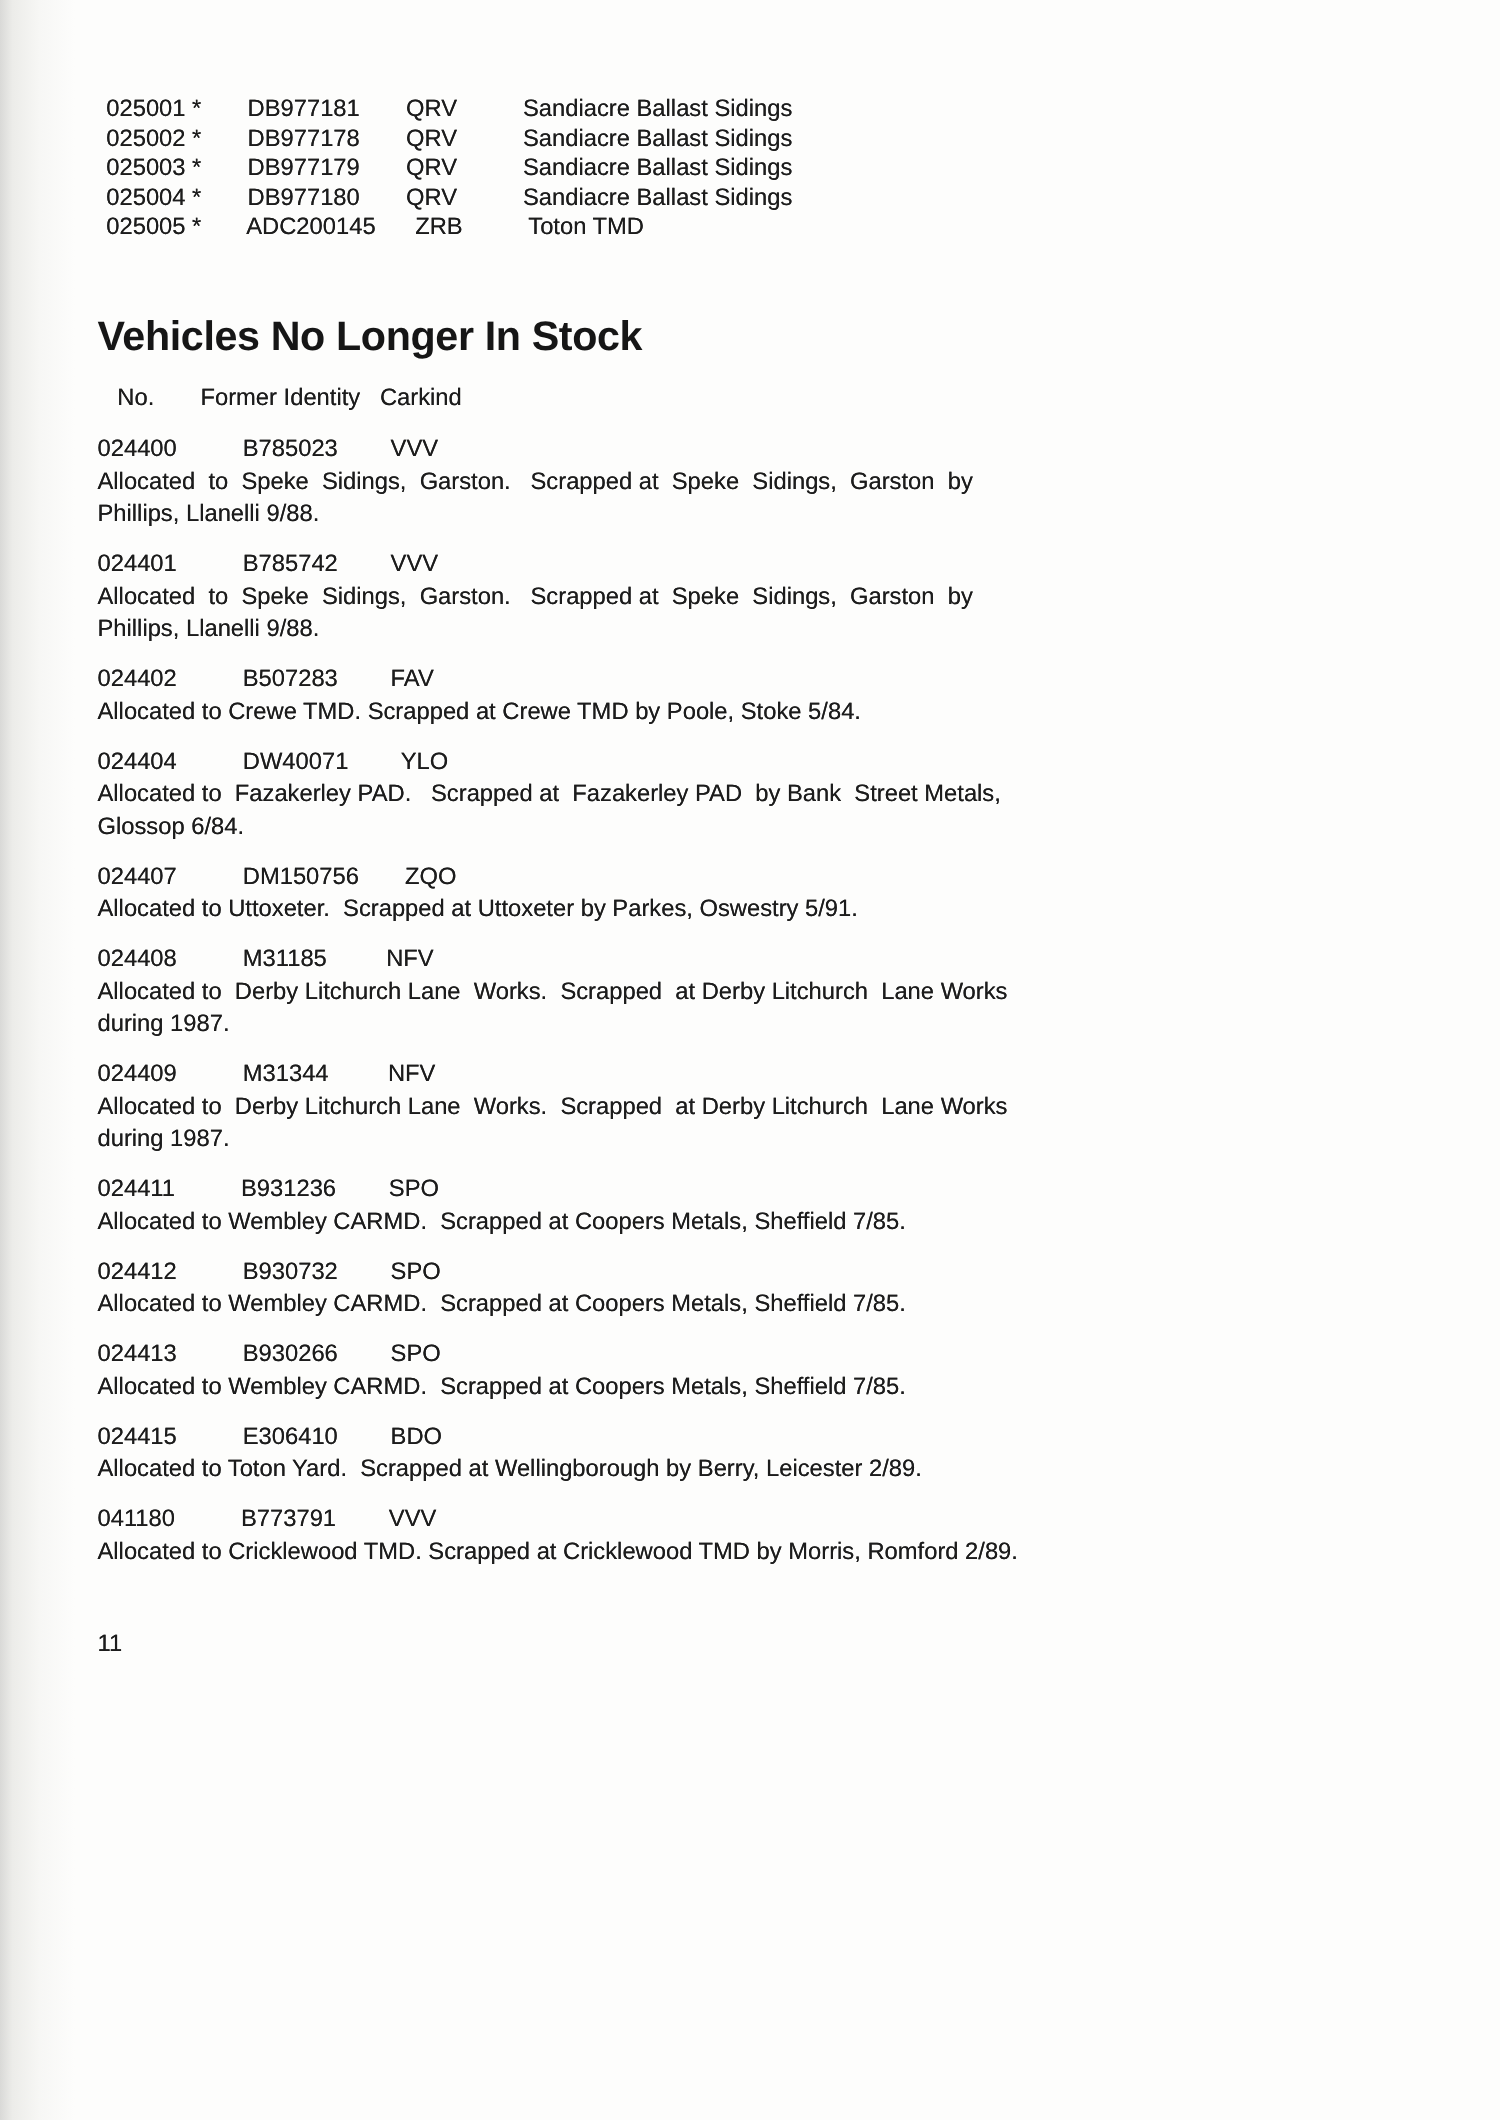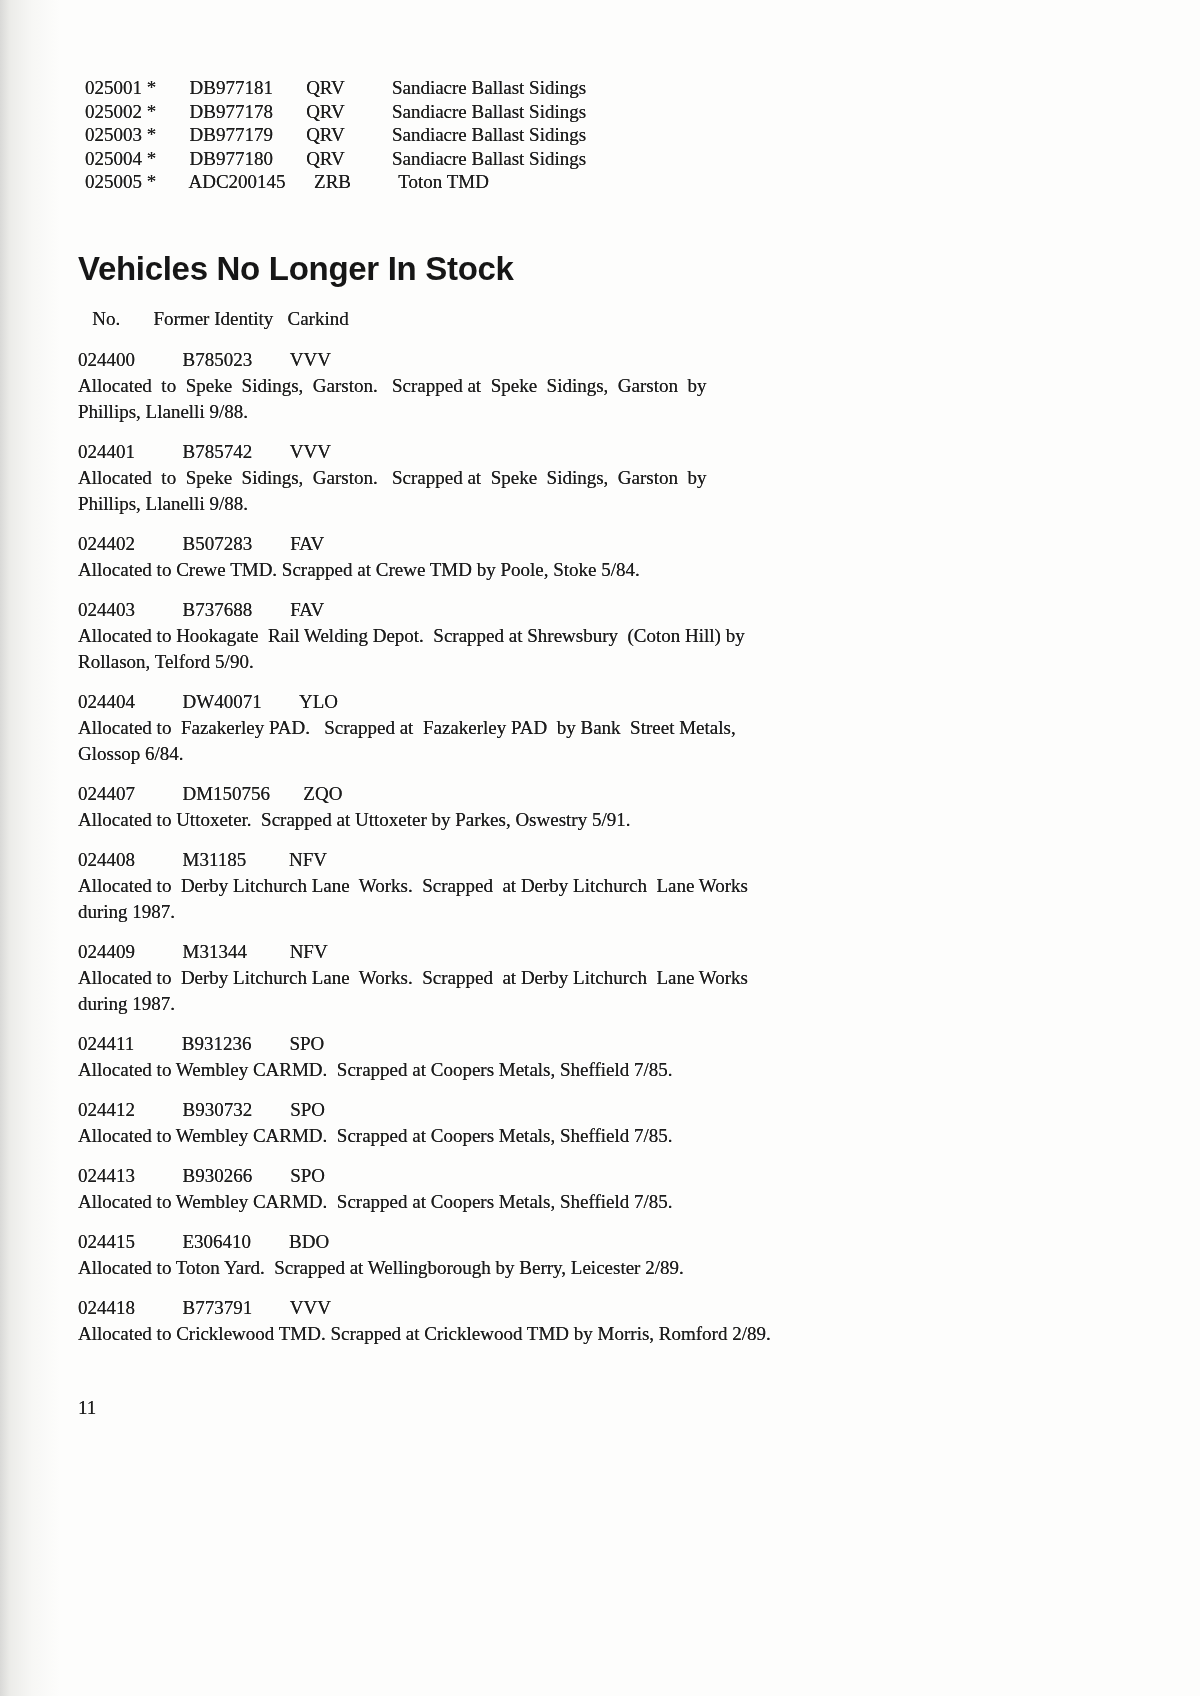--- a/index.html
+++ b/index.html
@@ -22,21 +22,21 @@
   
   .page::before {
     content: "";
     position: absolute;
     left: 0; top: 0; bottom: 0;
     width: 60px;
     background: linear-gradient(90deg, #d9d9d7 0px, #ecece9 10px, #f7f7f5 32px, rgba(253,253,252,0) 60px);
     pointer-events: none;
   }
   .mono-line {
-    font-family: Liberation Serif, serif;
+    font-family: Liberation Sans, sans-serif;
     font-size: 19px;
     line-height: 26px;
     white-space: pre;
     color: #1c1c1c;
     text-shadow: 0 0 0.5px rgba(20,20,20,0.85);
   }
   .in-stock .mono-line {
     line-height: 23.5px;
   }
   .in-stock {
@@ -91,25 +91,20 @@
       <div class="entry">
         <div class="mono-line">024401          B785742        VVV</div>
         <div class="mono-line">Allocated  to  Speke  Sidings,  Garston.   Scrapped at  Speke  Sidings,  Garston  by</div>
         <div class="mono-line">Phillips, Llanelli 9/88.</div>
       </div>
       <div class="entry">
         <div class="mono-line">024402          B507283        FAV</div>
         <div class="mono-line">Allocated to Crewe TMD. Scrapped at Crewe TMD by Poole, Stoke 5/84.</div>
       </div>
       <div class="entry">
-        <div class="mono-line">024403          B737688        FAV</div>
-        <div class="mono-line">Allocated to Hookagate  Rail Welding Depot.  Scrapped at Shrewsbury  (Coton Hill) by</div>
-        <div class="mono-line">Rollason, Telford 5/90.</div>
-      </div>
-      <div class="entry">
         <div class="mono-line">024404          DW40071        YLO</div>
         <div class="mono-line">Allocated to  Fazakerley PAD.   Scrapped at  Fazakerley PAD  by Bank  Street Metals,</div>
         <div class="mono-line">Glossop 6/84.</div>
       </div>
       <div class="entry">
         <div class="mono-line">024407          DM150756       ZQO</div>
         <div class="mono-line">Allocated to Uttoxeter.  Scrapped at Uttoxeter by Parkes, Oswestry 5/91.</div>
       </div>
       <div class="entry">
         <div class="mono-line">024408          M31185         NFV</div>
@@ -131,20 +126,20 @@
       </div>
       <div class="entry">
         <div class="mono-line">024413          B930266        SPO</div>
         <div class="mono-line">Allocated to Wembley CARMD.  Scrapped at Coopers Metals, Sheffield 7/85.</div>
       </div>
       <div class="entry">
         <div class="mono-line">024415          E306410        BDO</div>
         <div class="mono-line">Allocated to Toton Yard.  Scrapped at Wellingborough by Berry, Leicester 2/89.</div>
       </div>
       <div class="entry">
-        <div class="mono-line">024418          B773791        VVV</div>
+        <div class="mono-line">041180          B773791        VVV</div>
         <div class="mono-line">Allocated to Cricklewood TMD. Scrapped at Cricklewood TMD by Morris, Romford 2/89.</div>
       </div>
     </div>
 
   <div class="mono-line page-number">11</div>
 
 </div>
 
 </body></html>

